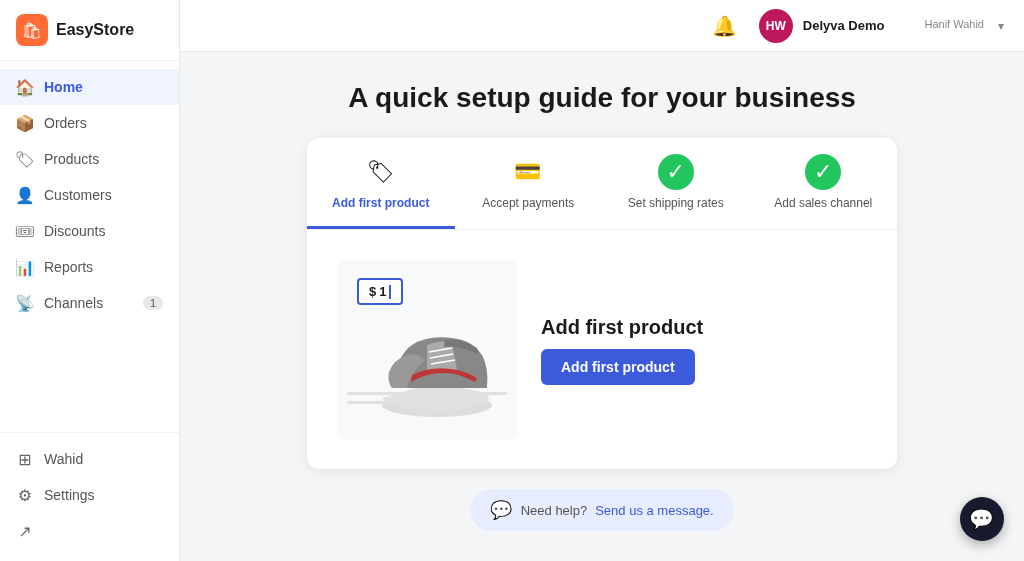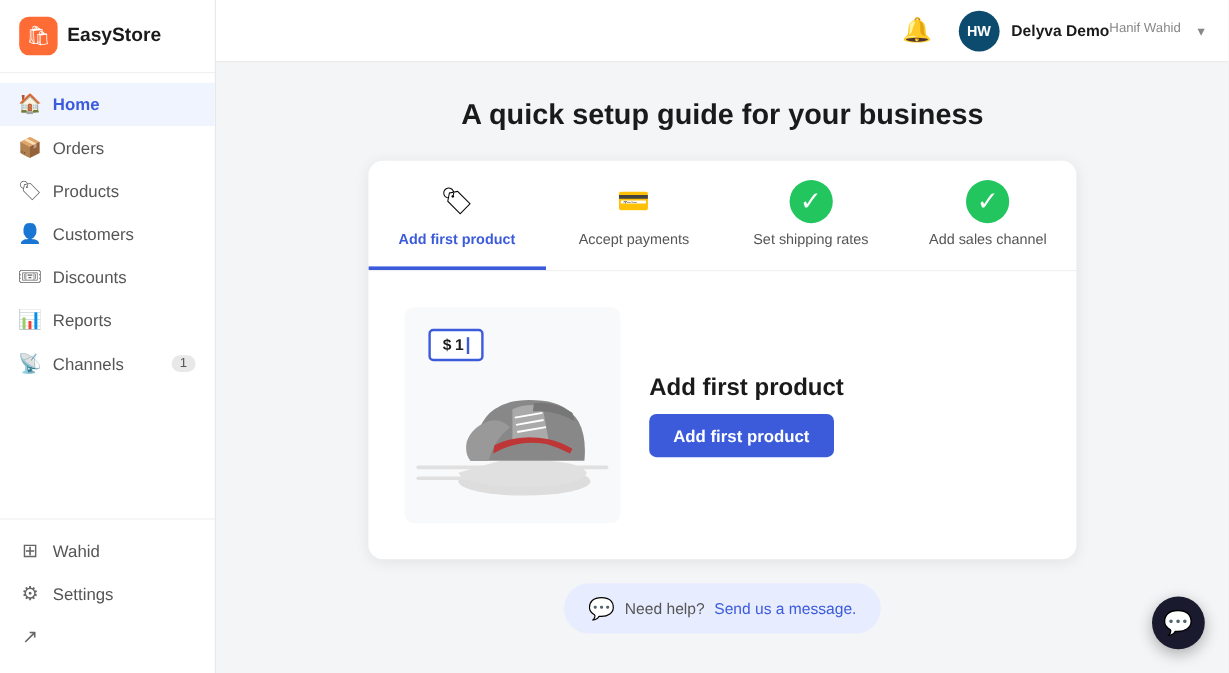--- a/index.html
+++ b/index.html
@@ -114,45 +114,45 @@
     }
     .header-user {
       display: flex;
       align-items: center;
       gap: 10px;
       cursor: pointer;
     }
     .avatar {
       width: 34px;
       height: 34px;
-      background: #0c4a6e;
+      background: #be185d;
       border-radius: 50%;
       display: flex;
       align-items: center;
       justify-content: center;
       color: white;
       font-size: 12px;
       font-weight: 700;
     }
     .user-info { display: flex; flex-direction: row; }
     .user-name { font-size: 13px; font-weight: 600; color: #1a1a1a; }
-    .user-sub { font-size: 11px; color: #888; }
+    .user-sub { font-size: 11px; color: #888; margin-left: 40px; }
     .chevron { font-size: 12px; color: #888; margin-left: 4px; }
 
     
     .page-content {
       flex: 1;
       padding: 30px 60px;
       display: flex;
       flex-direction: column;
       align-items: center;
       overflow-y: auto;
     }
     .page-title {
-      font-size: 24px;
+      font-size: 28px;
       font-weight: 700;
       color: #1a1a1a;
       margin-bottom: 24px;
     }
 
     
     .setup-card {
       background: white;
       border-radius: 12px;
       box-shadow: 0 2px 12px rgba(0,0,0,0.08);

